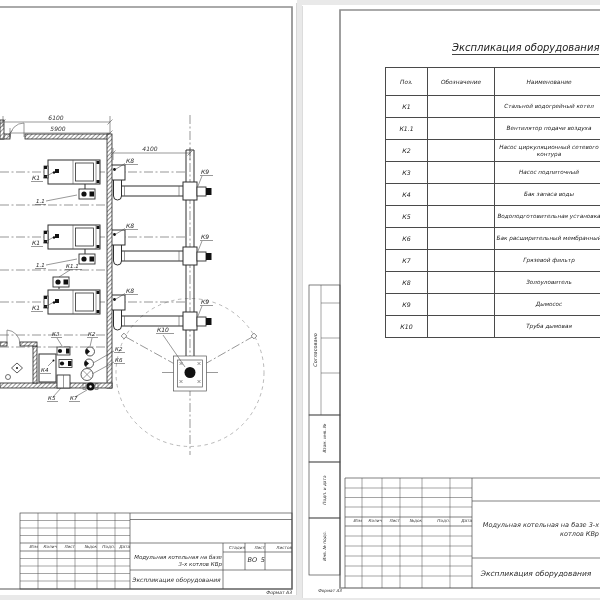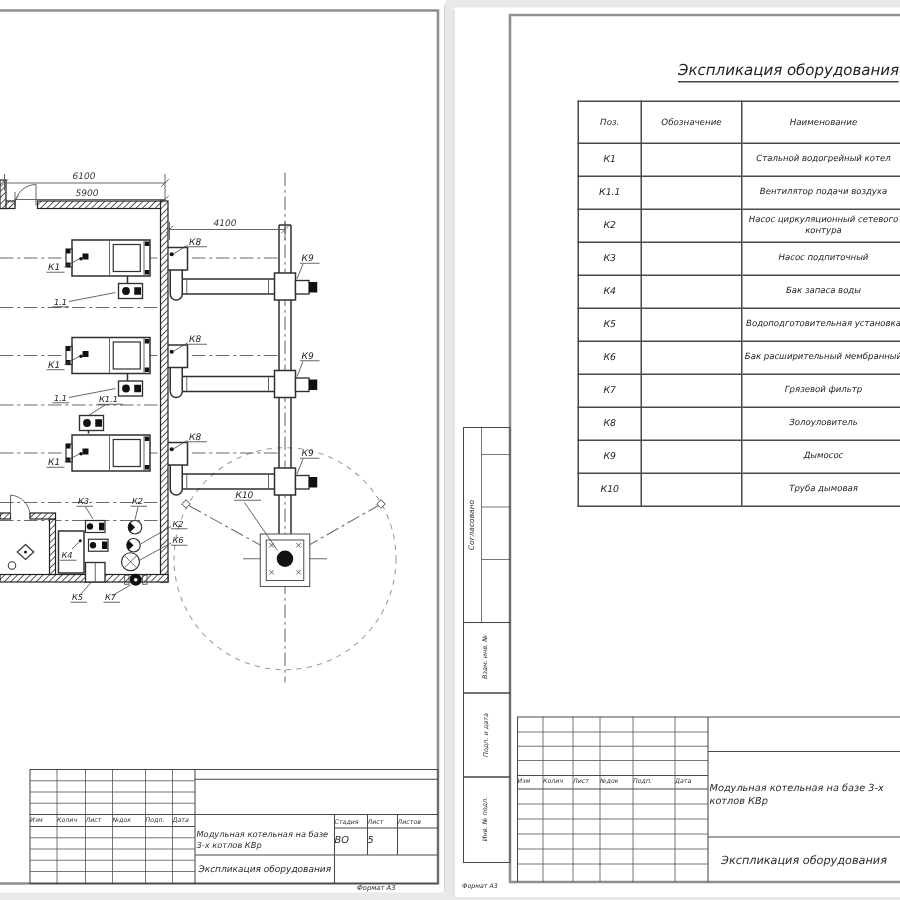--- a/index.html
+++ b/index.html
@@ -2,21 +2,21 @@
 <html><head>
 <meta charset="utf-8">
 <style>
   html,body{margin:0;padding:0;}
   body{width:600px;height:600px;position:relative;background:#e9e9e9;
        font-family:"DejaVu Sans",sans-serif;overflow:hidden;}
   .sheet{position:absolute;background:#fff;}
   #sheet-left{left:0;top:0;width:297px;height:595px;}
   #sheet-right{left:302px;top:5px;width:298px;height:593px;}
   svg{position:absolute;left:0;top:0;pointer-events:none;}
-  .txt{position:absolute;font-style:italic;color:#2b2b2b;text-align:left;}
+  .txt{position:absolute;font-style:italic;color:#2b2b2b;text-align:right;}
   .flexc{display:flex;align-items:center;justify-content:center;}
   .vt{position:absolute;font-style:italic;color:#333;text-align:center;
       transform:rotate(-90deg);white-space:nowrap;line-height:10px;}
   
   .spec{position:absolute;left:385px;top:67px;border-collapse:collapse;table-layout:fixed;
         width:215px;font-style:italic;color:#222;}
   .spec th,.spec td{border:1px solid #4a4a4a;text-align:center;vertical-align:middle;padding:0 1px;font-weight:normal;}
   .spec thead th{height:27px;font-size:5.8px;}
   .spec td{height:21px;font-size:6.2px;}
   .spec td.c-name{font-size:5.7px;line-height:1.2;}

